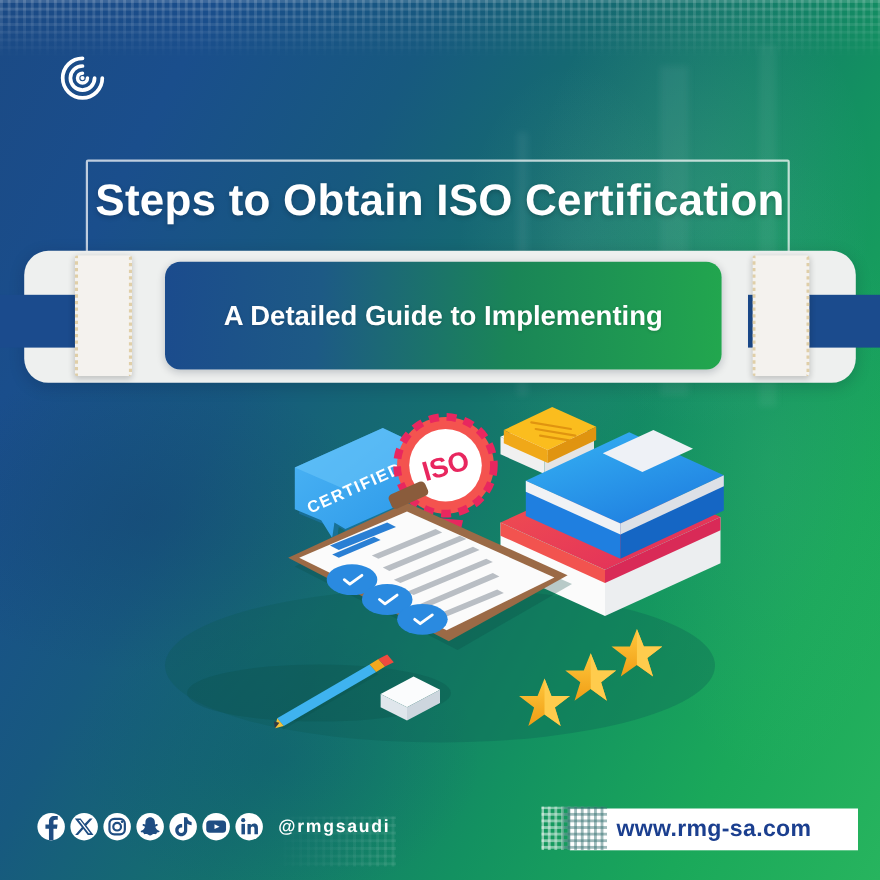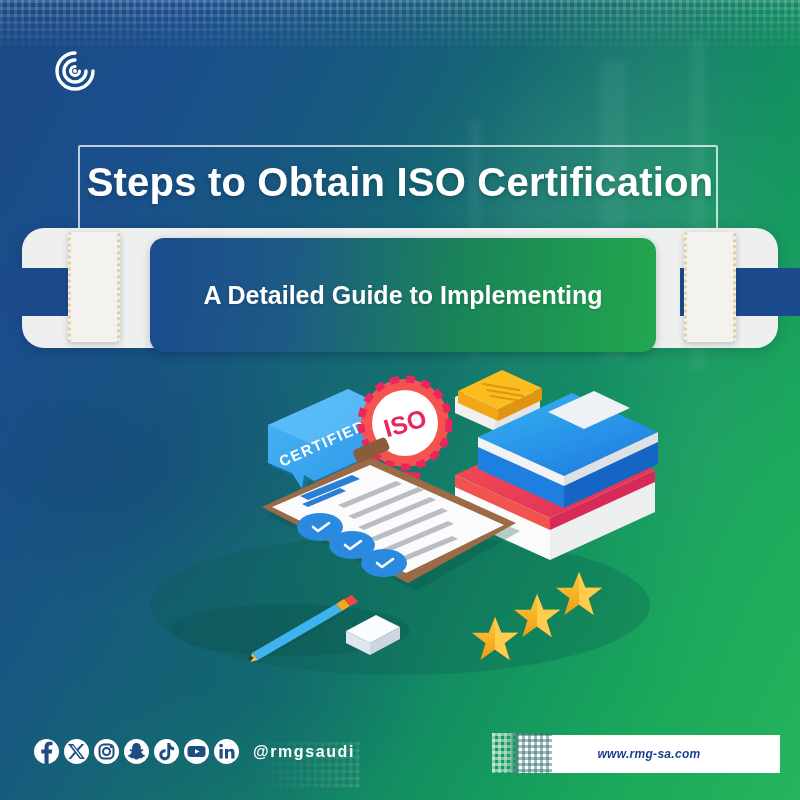--- a/index.html
+++ b/index.html
@@ -111,21 +111,21 @@
     box-shadow:0 3px 14px rgba(0,10,30,.17);
   }
   .ribbon-notch{
     position:absolute; top:268px; width:120px; height:48px;
     background:#1b4b8d; z-index:5;
   }
   .notch-left{ left:0px; }
   .notch-right{ left:680px; background:#1b4b8d; }
 
   .subtitle-box{
-    position:absolute; left:150px; top:238px; width:506px; height:114px;
+    position:absolute; left:150px; top:238px; width:506px; height:98px;
     border-radius:14px;
     background:linear-gradient(95deg, #1b4b8d 0%, #1d5a85 28%, #1a8557 62%, #22a74e 100%);
     z-index:6;
     display:flex; align-items:center; justify-content:center;
     box-shadow:0 2px 8px rgba(0,20,40,.22);
   }
   .subtitle-text{
     color:#fff; font-size:25px; font-weight:bold; line-height:1.22;
     text-align:center; padding:0 18px;
     text-shadow:0 1px 3px rgba(0,0,0,.18);
@@ -158,21 +158,21 @@
   .handle{
     color:#ffffff; font-size:16px; font-weight:600; letter-spacing:1.6px;
     margin-left:9px; white-space:nowrap;
   }
   .webbox{
     position:absolute; left:518px; top:735px; width:262px; height:38px;
     background:#ffffff; z-index:8;
     display:flex; align-items:center; justify-content:center;
   }
   .webtext{
-    color:#1b3f8f; font-size:12px; font-weight:bold; letter-spacing:.3px;font-style:italic;
+    color:#1b3f8f; font-size:21px; font-weight:bold; letter-spacing:.3px;
   }
 </style>
 </head>
 <body>
 
 <div class="canvas">
 
   <div class="bg-blur"></div>
   <div class="bg-streak" style="left:600px; top:60px; width:26px; height:300px;"></div>
   <div class="bg-streak" style="left:690px; top:40px; width:16px; height:330px;"></div>

